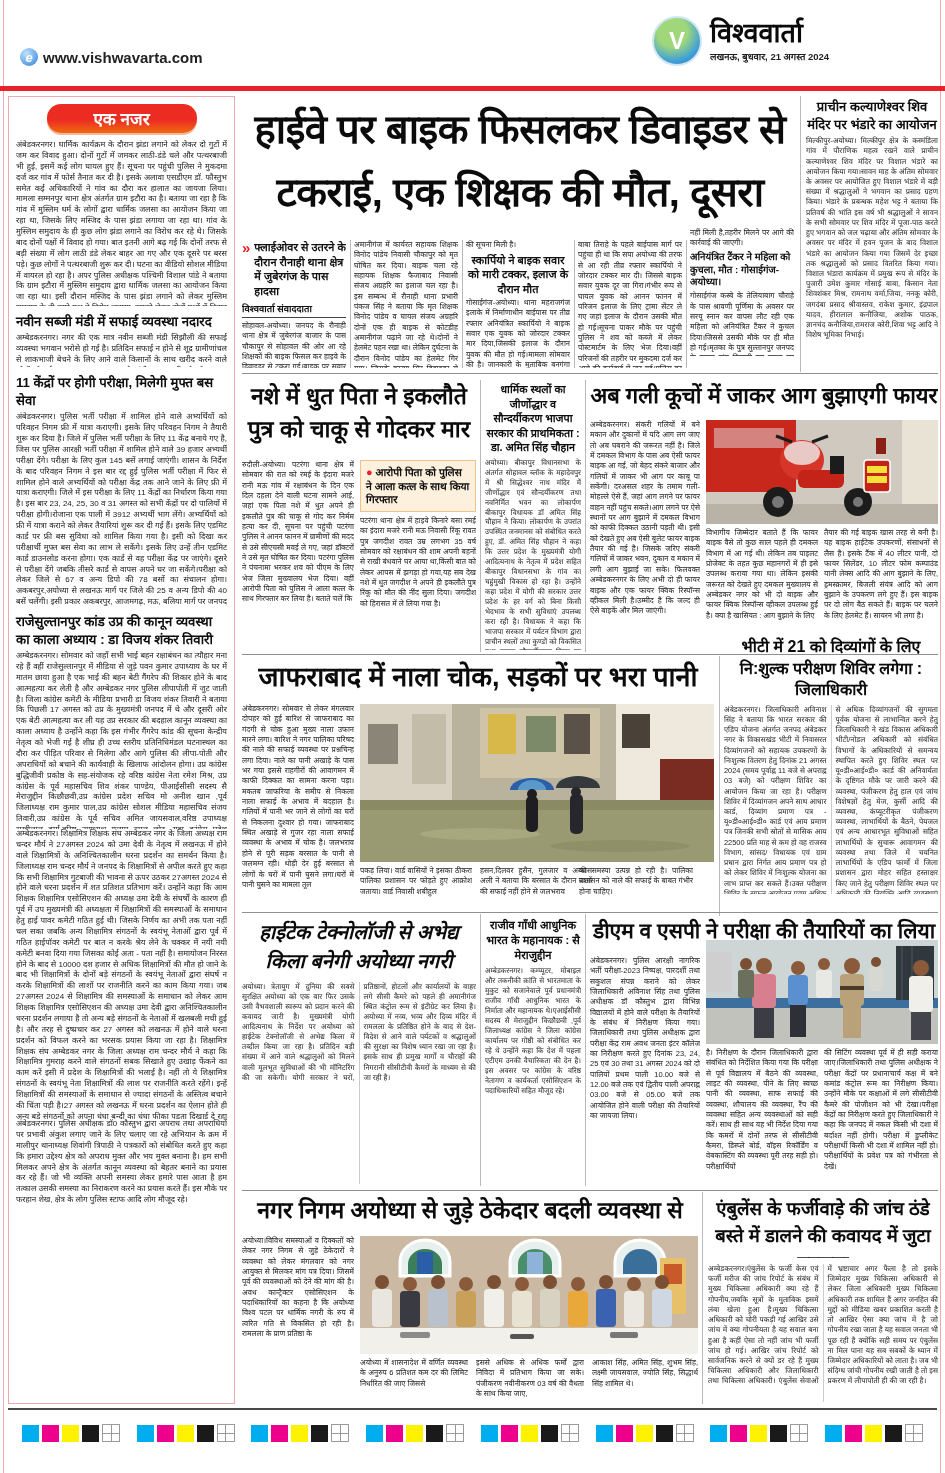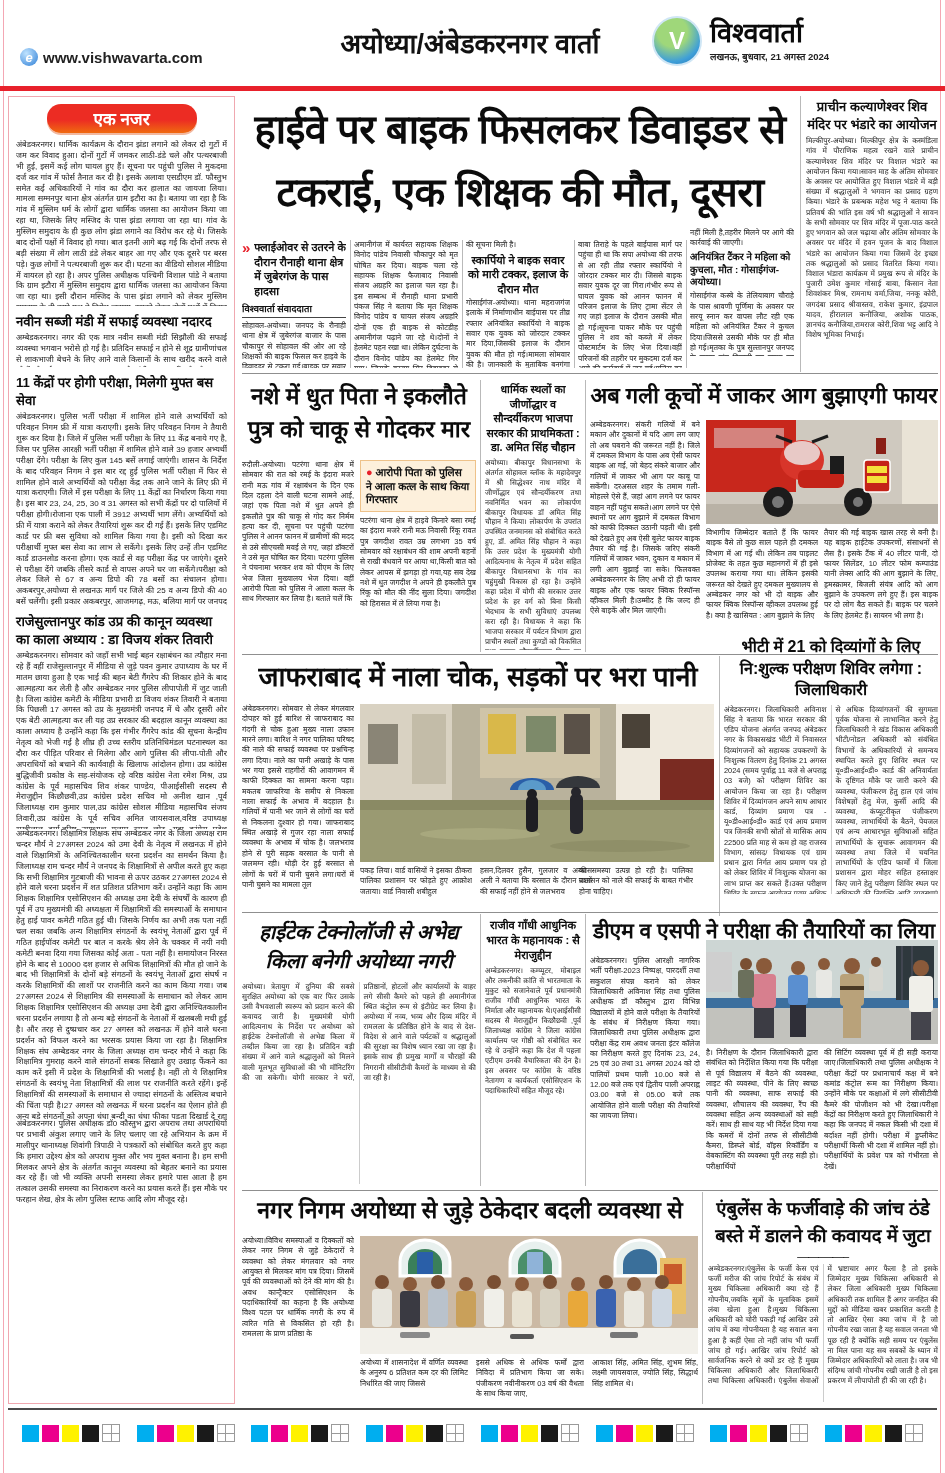--- a/index.html
+++ b/index.html
@@ -59,21 +59,20 @@
 
 <div class="page">
 
   <div class="crop" style="left:3px"></div>
   <div class="crop" style="left:940px"></div>
 
   <div class="abs site" style="left:20px;top:48px;">
     <span class="eicon">e</span>
     <span>www.vishwavarta.com</span>
   </div>
-  <div class="abs mast-title" style="left:300px;top:28px;width:340px;">अयोध्या/अंबेडकरनगर वार्ता</div>
   <div class="abs" style="left:652px;top:16px;display:flex;gap:8px;align-items:center;">
     <div class="logo-circle">
         <span>V</span>
       </div>
     <div>
       <div class="paper-name">विश्ववार्ता</div>
       <div class="edition">लखनऊ,   बुधवार, 21 अगस्त 2024</div>
     </div>
   </div>
   <div class="abs redrule" style="left:0;top:86px;width:945px;height:5px;"></div>

